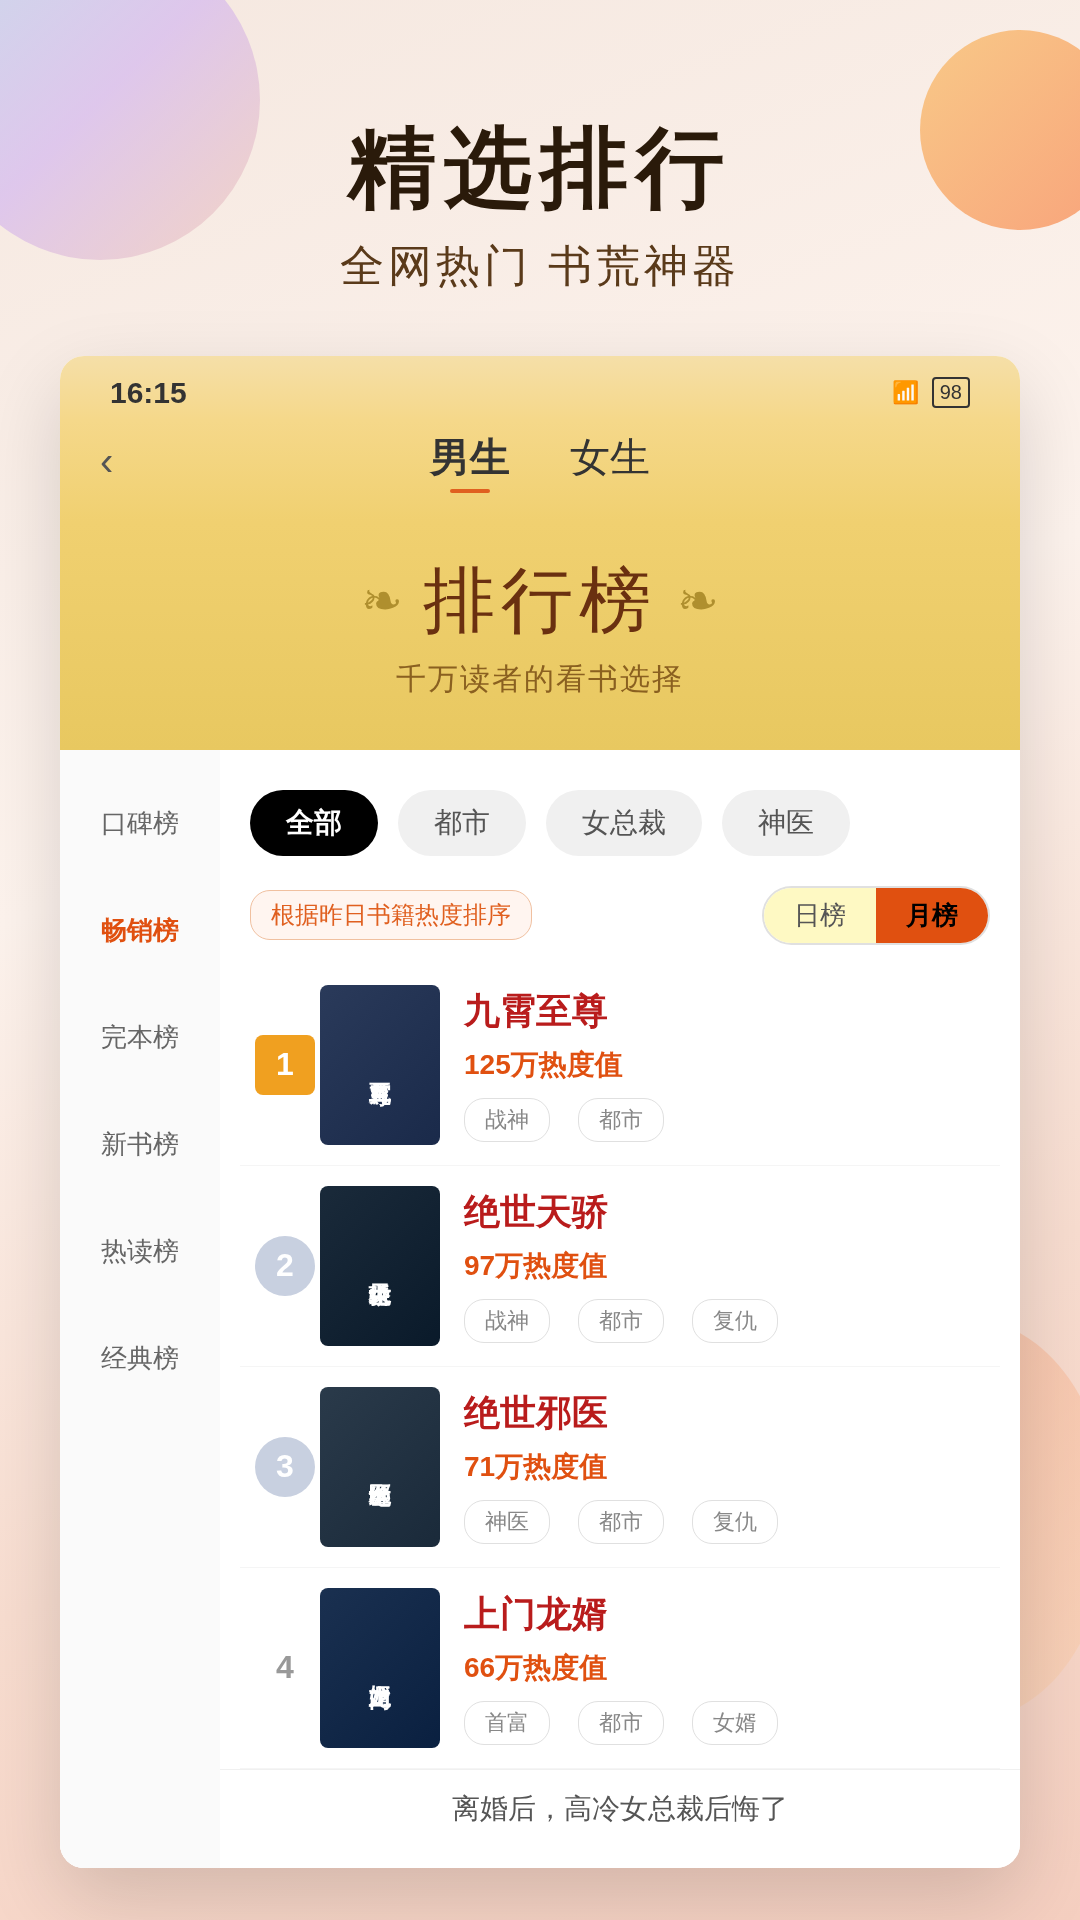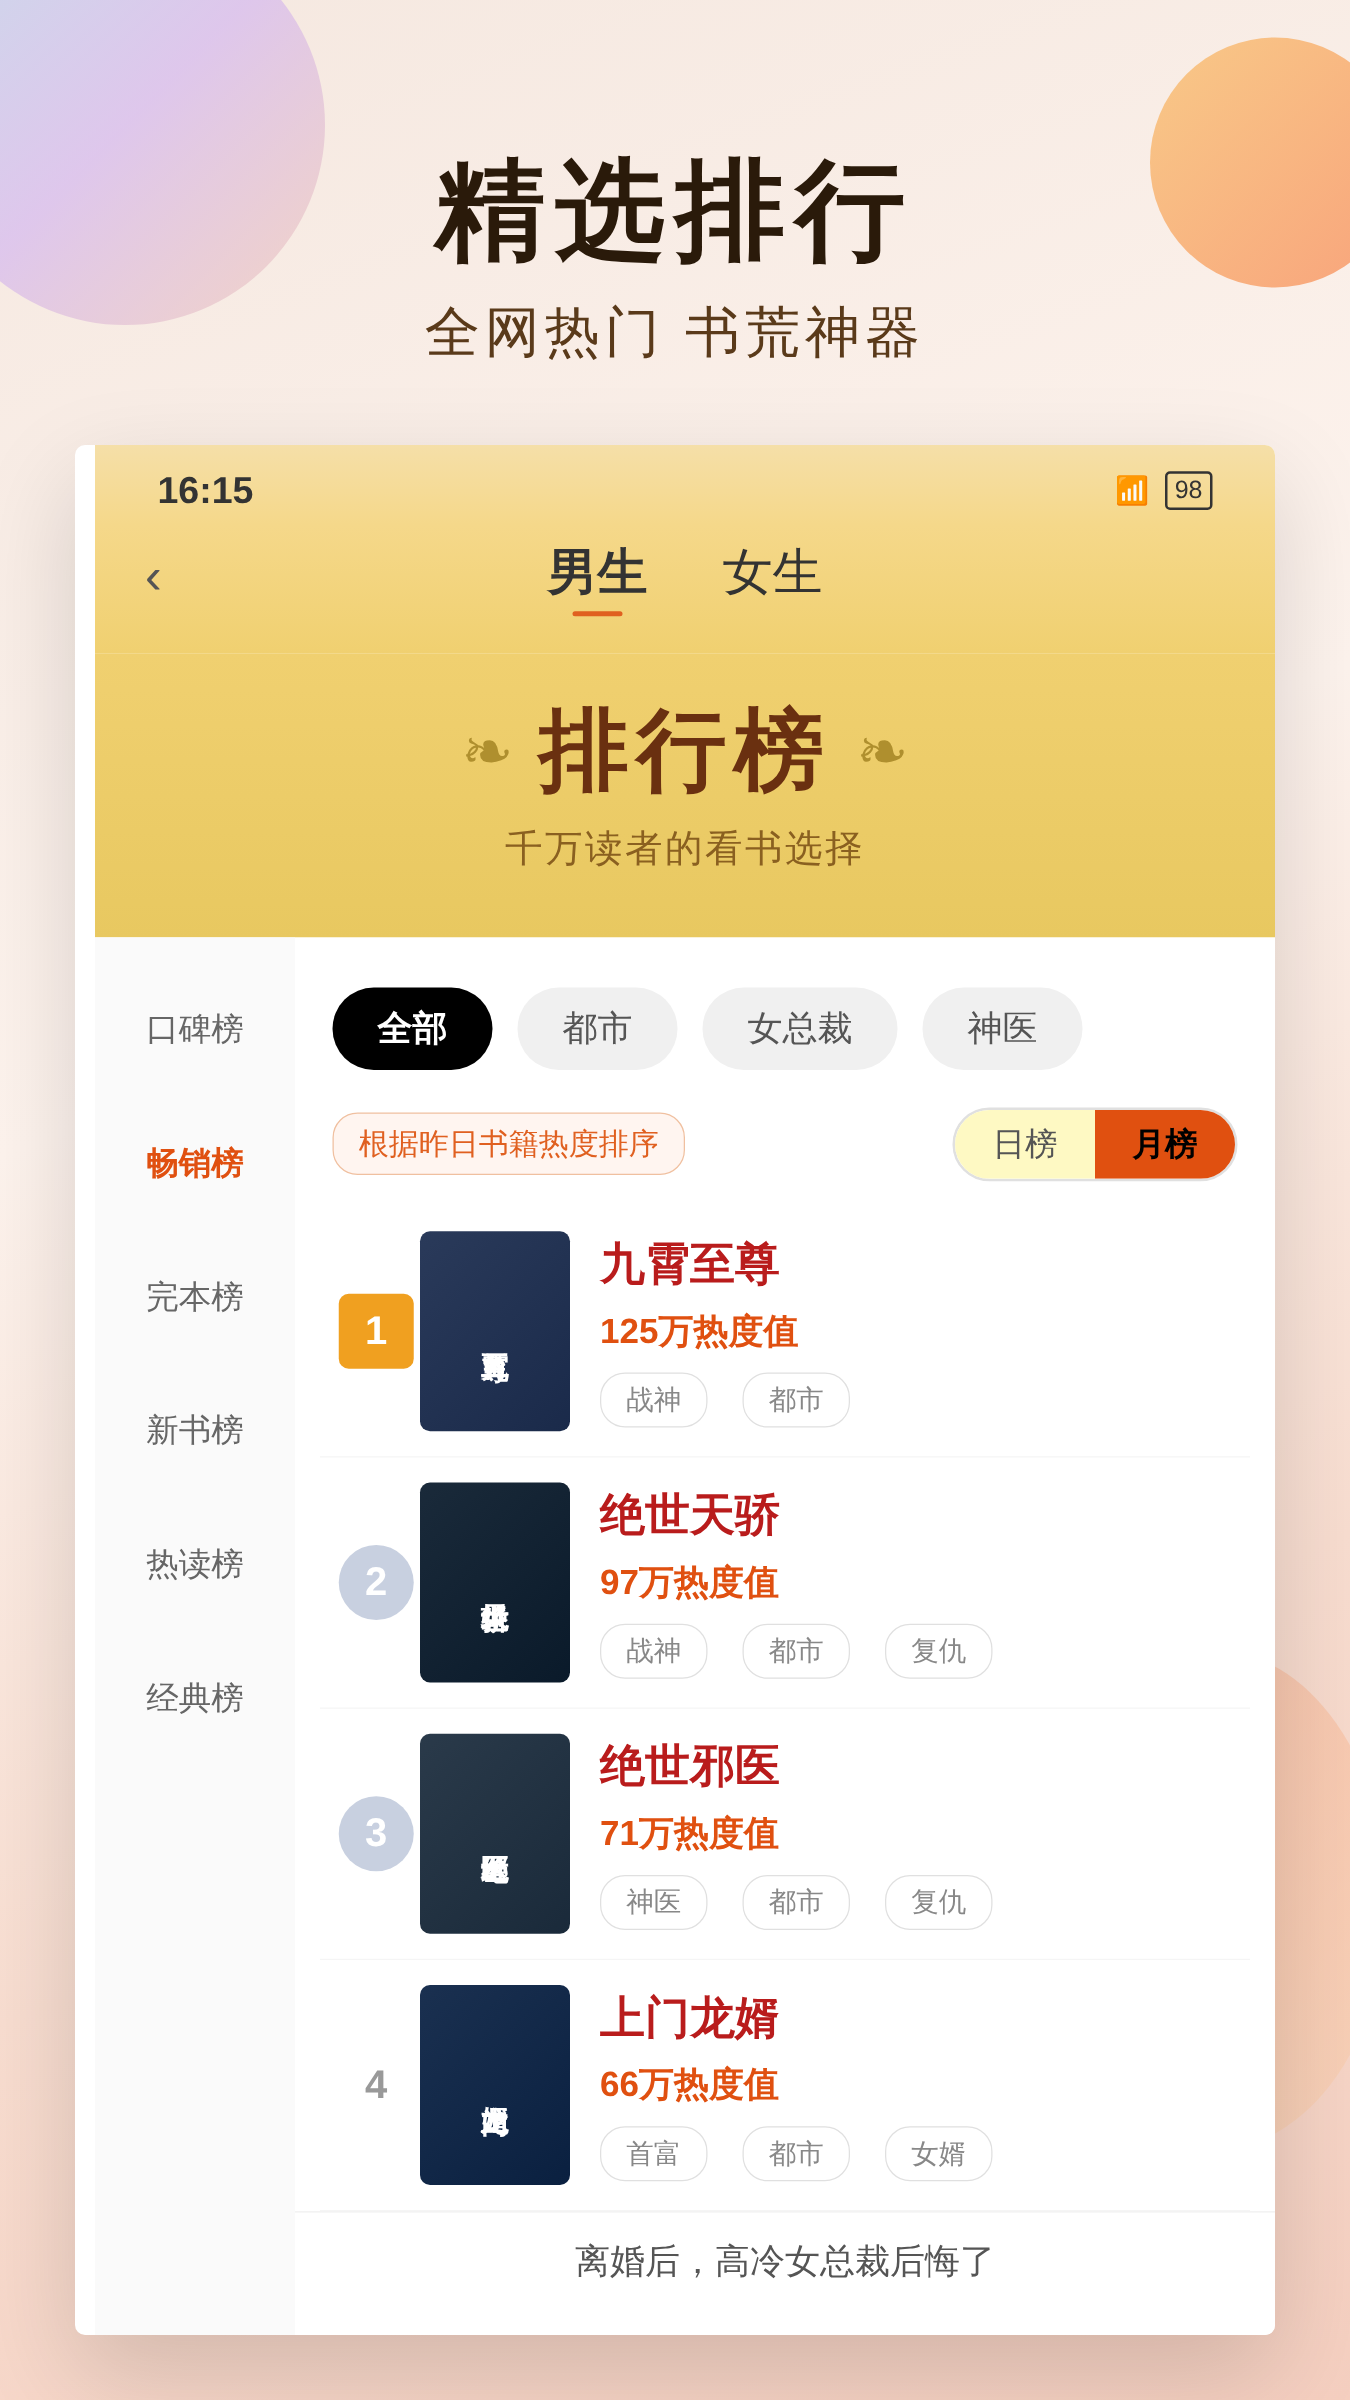--- a/index.html
+++ b/index.html
@@ -71,24 +71,23 @@
       margin-top: 20px;
       letter-spacing: 4px;
     }
 
     
     .phone-mockup {
       position: relative;
       z-index: 3;
       margin: 0 60px;
       background: #fff;
-      border-radius: 8px;
+      border-radius: 24px;
       overflow: hidden;
       box-shadow: 0 30px 80px rgba(0,0,0,0.15);
-      padding-left: 16px;
     }
 
     
     .status-bar {
       background: linear-gradient(180deg, #f5dfa8 0%, #f5d88a 100%);
       padding: 20px 50px 10px;
       display: flex;
       justify-content: space-between;
       align-items: center;
     }
@@ -178,21 +177,21 @@
     }
 
     .laurel-icon {
       font-size: 50px;
       color: #a08020;
       opacity: 0.8;
     }
 
     .banner-title {
       font-size: 72px;
-      font-weight: 700;
+      font-weight: 400;
       color: #6a3010;
       letter-spacing: 6px;
     }
 
     .banner-desc {
       font-size: 30px;
       color: #8a6020;
       margin-top: 10px;
       letter-spacing: 2px;
     }

